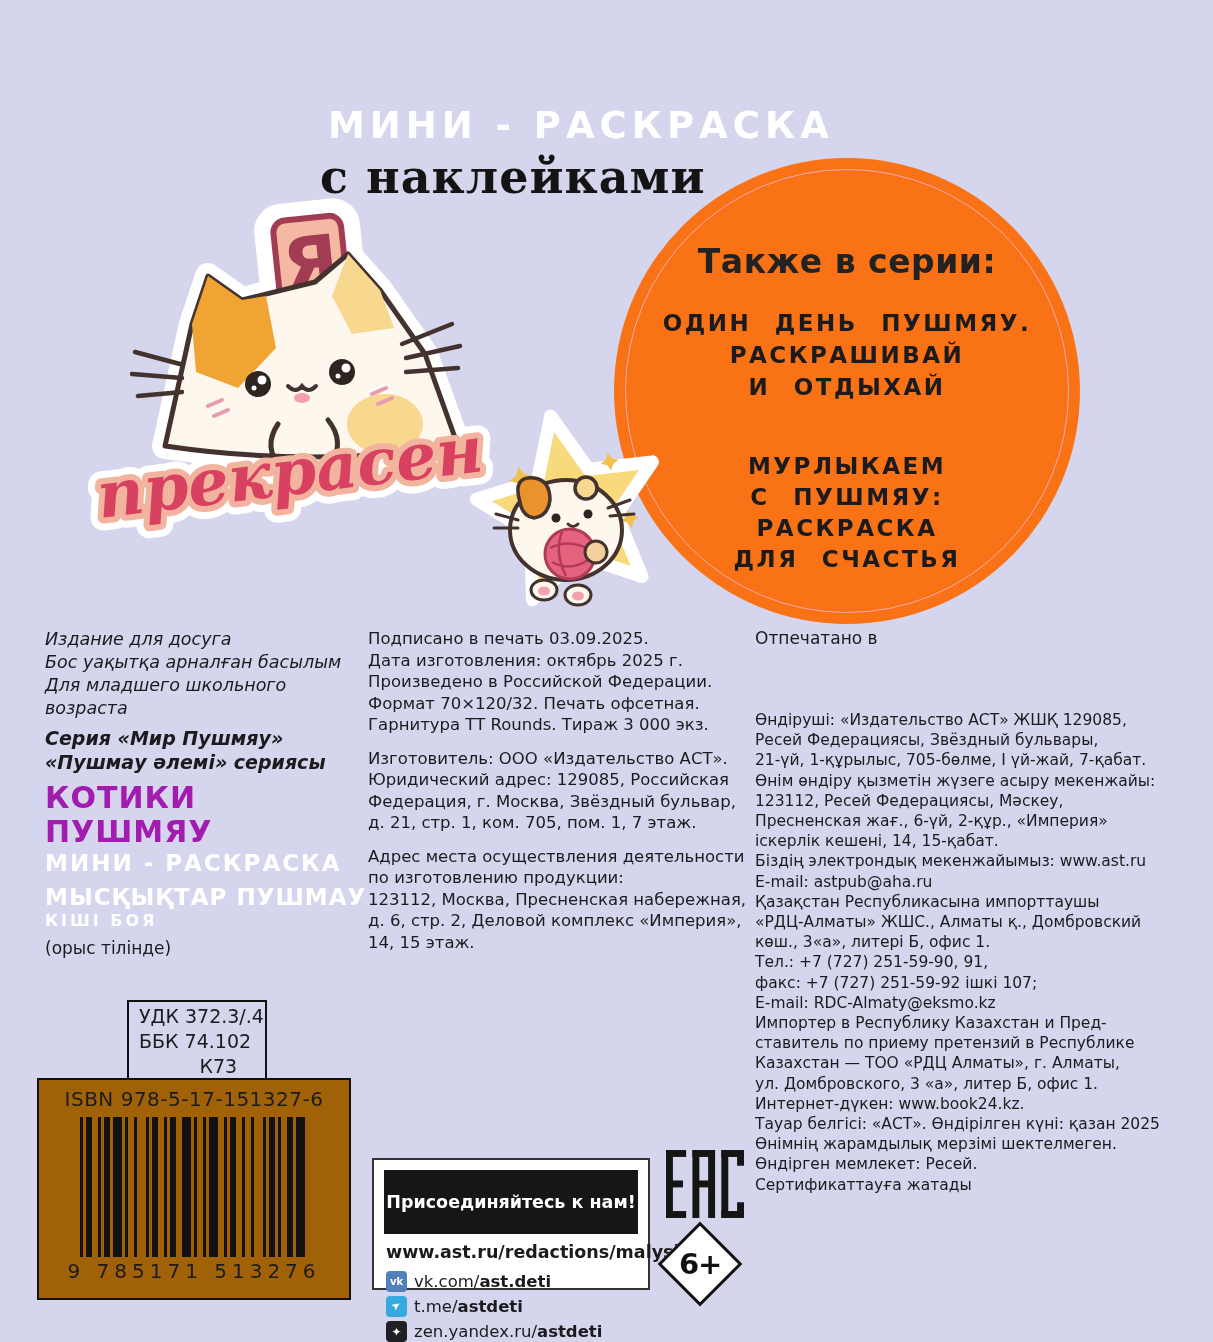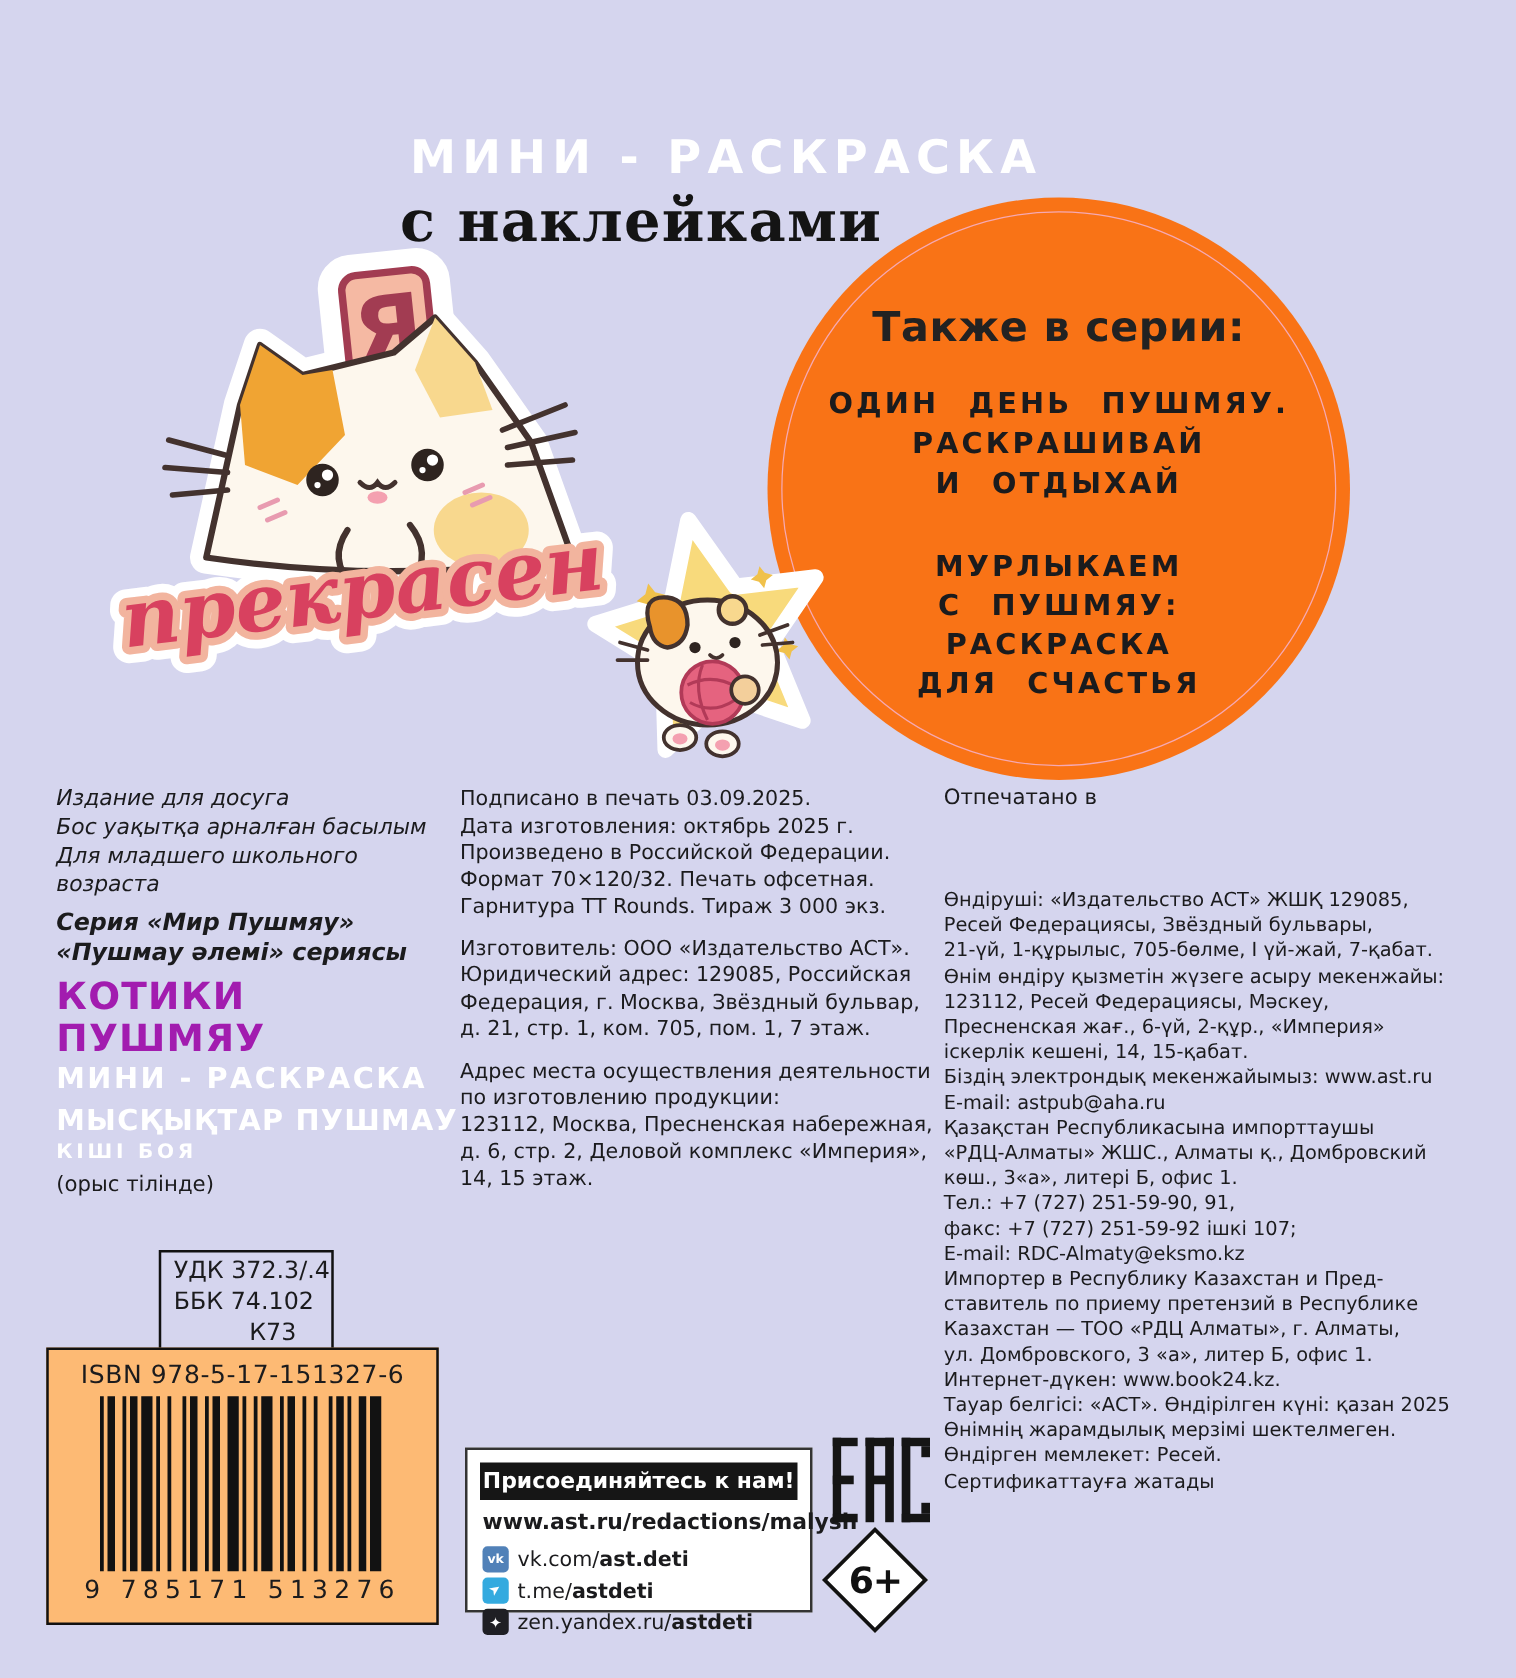--- a/index.html
+++ b/index.html
@@ -29,53 +29,53 @@
     left:614px;top:158px;width:466px;height:466px;border-radius:50%;
     background:#f97316;
   }
   .circle .ring{
     position:absolute;inset:11px;border:1.6px solid #f5a9b4;border-radius:50%;
   }
   .circle-inner{position:absolute;inset:0;text-align:center;}
   .series-heading{margin-top:84px;font-size:33px;font-weight:bold;color:#222;letter-spacing:.5px;}
   .series-book{font-weight:bold;font-size:23px;line-height:32px;letter-spacing:2.5px;word-spacing:13px;}
   .series-book.b1{margin-top:26px;}
-  .series-book.b2{margin-top:36px;line-height:31px;}
+  .series-book.b2{margin-top:48px;line-height:31px;}
   .leftcol{left:45px;top:628px;width:322px;}
   .edition-info{font-size:17.5px;line-height:23px;font-style:italic;}
   .series-info{margin-top:6px;font-size:19px;line-height:24px;font-weight:bold;font-style:italic;}
   .t-ru1{margin-top:7px;font-size:30px;font-weight:bold;color:#a21caf;letter-spacing:1px;line-height:34px;}
   .t-ru2{font-size:23px;font-weight:bold;color:#fff;letter-spacing:2px;line-height:28px;}
   .t-kz1{margin-top:6px;font-size:23px;font-weight:bold;color:#fff;letter-spacing:1px;line-height:28px;}
   .t-kz2{font-size:16px;font-weight:bold;color:#fff;letter-spacing:3px;line-height:20px;}
   .lang-note{margin-top:7px;font-size:17px;line-height:21px;}
   .staff{margin-top:6px;font-size:18px;line-height:23px;font-style:italic;}
 
   .udk-box{
     left:127px;top:1000px;width:140px;box-sizing:border-box;border:2px solid #111;
     font-size:19px;line-height:25px;padding:2px 0 2px 10px;
   }
   .barcode-box{
-    left:37px;top:1078px;width:314px;height:222px;background:#fdba74;
+    left:37px;top:1078px;width:314px;height:222px;background:#a16207;
     border:2.5px solid #111;box-sizing:border-box;text-align:center;
   }
   .isbn-label{margin-top:7px;font-size:20px;letter-spacing:.5px;}
   .barcode-bars{margin:6px auto 0;height:140px;width:250px;font-size:0;}
   .barcode-digits{font-size:20px;letter-spacing:5px;margin-top:2px;}
 
   .midcol{left:368px;top:628px;width:382px;font-size:16.5px;line-height:21.5px;}
   .midcol .para{margin:0 0 12px 0;}
 
   .social-box{
     left:372px;top:1158px;width:278px;height:132px;background:#fff;
     border:2px solid #333;box-sizing:border-box;
   }
   .social-header{
     margin:10px 10px 8px;background:#161616;color:#fff;text-align:center;
-    font-size:17.5px;font-weight:bold;padding:5px 0;
+    font-size:17.5px;font-weight:bold;padding:22px 0;
   }
   .social-site{margin:0 12px;font-size:17.5px;font-weight:bold;}
   .social-links{margin:9px 12px 0;}
   .social-row{display:flex;align-items:center;gap:7px;margin-bottom:4px;font-size:16.5px;}
   .social-row b{font-weight:bold;}
   .sicon{width:21px;height:21px;border-radius:4px;display:flex;align-items:center;justify-content:center;
     color:#fff;flex:0 0 21px;}
   .sicon.vk{background:#5181b8;font-size:10px;font-weight:bold;}
   .sicon.tg{background:#34aadf;font-size:11px;}
   .sicon.tg span{display:inline-block;transform:rotate(-35deg) translateY(-1px);}

